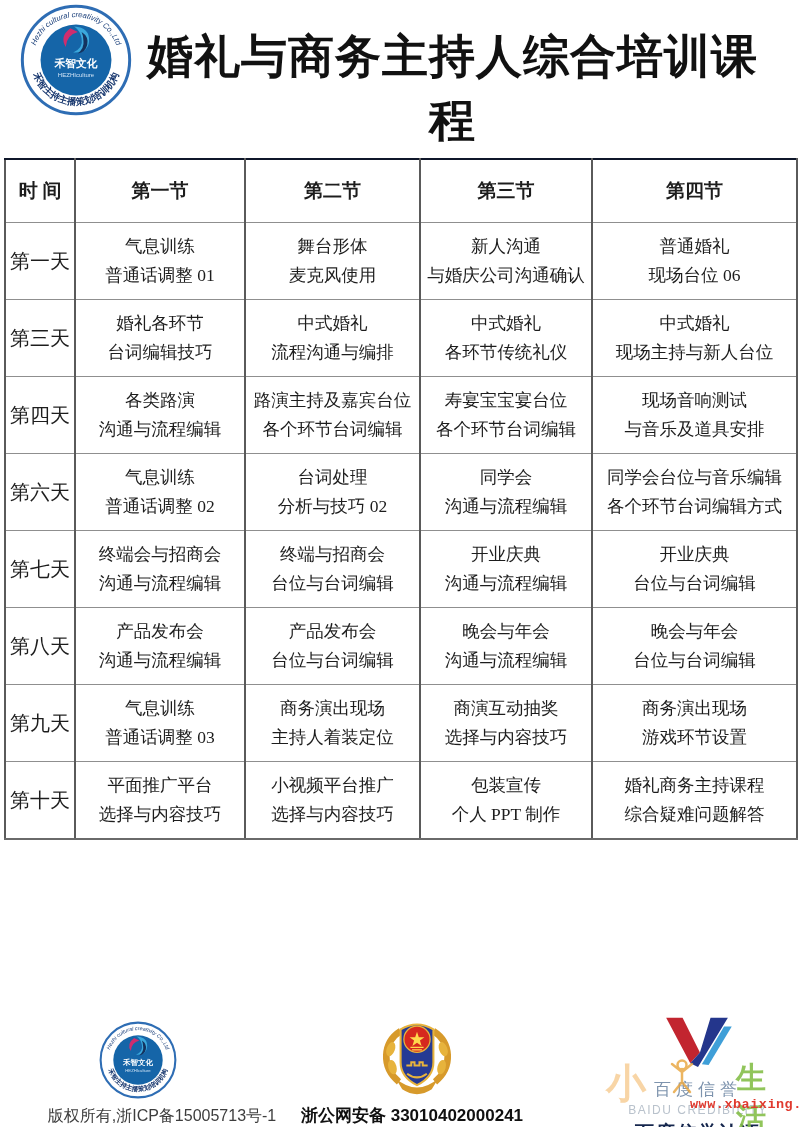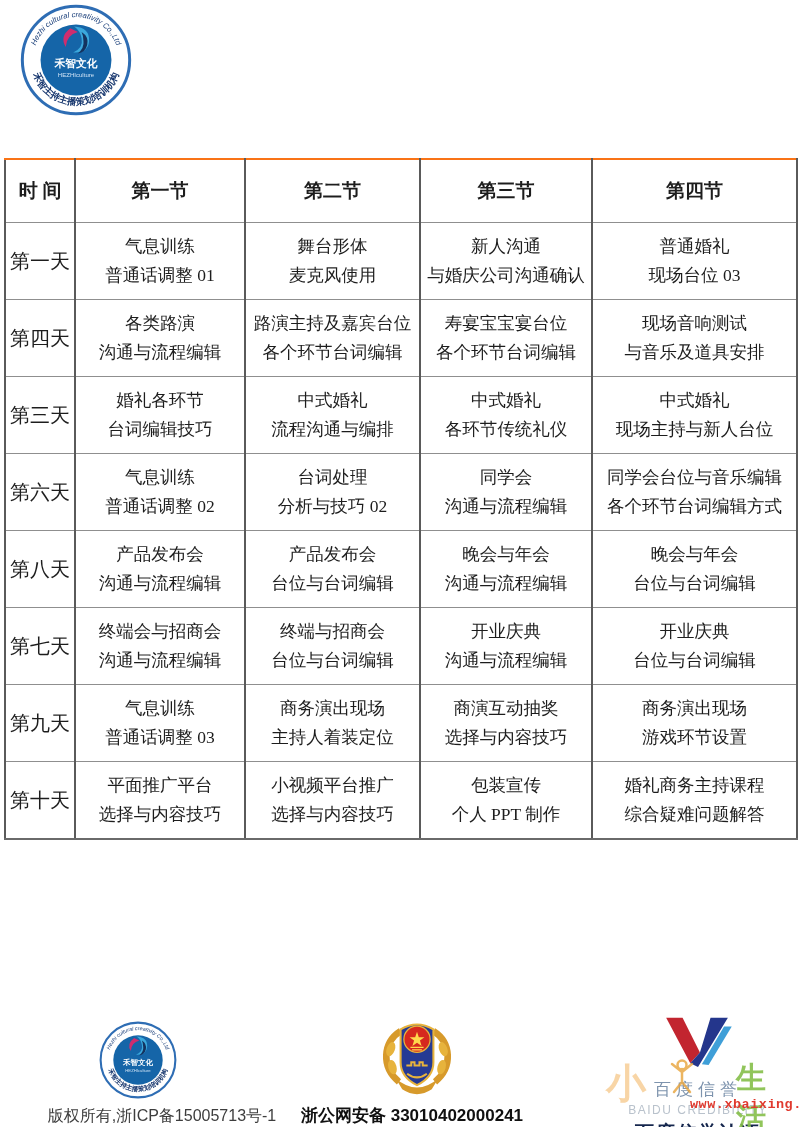--- a/index.html
+++ b/index.html
@@ -20,21 +20,21 @@
   table.schedule {
     position:absolute; left:4px; top:158px; width:792px;
     border-collapse:collapse; table-layout:fixed;
     font-family:"Liberation Serif","DejaVu Serif",serif; color:#1d1d1d;
   }
   table.schedule th, table.schedule td {
     border-top:1px solid #8f8f8f; border-bottom:1px solid #8f8f8f;
     border-left:2px solid #5a5a5a; border-right:2px solid #5a5a5a;
     text-align:center; vertical-align:middle; padding:0; background:#fff;
   }
-  table.schedule tr:first-child th { border-top:2px solid #f97316; }
+  table.schedule tr:first-child th { border-top:2px solid #0f172a; }
   table.schedule tr:last-child td { border-bottom:2px solid #6a6a6a; }
   table.schedule th { height:62px; font-size:19px; font-weight:700; }
   table.schedule td { height:76px; }
   td.day { font-size:20px; font-weight:500; }
   .ln { line-height:29px; font-size:17.5px; }
   
   .icp-text {
     position:absolute; left:36px; top:1106px; width:252px; text-align:center;
     font-size:16px; color:#3d3d3d;
   }
@@ -83,20 +83,21 @@
       <path id="arcBot" d="M 12,60 A 48,48 0 0 0 108,60" fill="none"></path>
       <text font-size="8.2" font-style="italic" fill="#1a3f7a">
         <textPath href="#arcTop" xlink:href="#arcTop" startOffset="50%" text-anchor="middle">Hezhi cultural creativity Co.,Ltd</textPath>
       </text>
       <text font-size="10" font-weight="bold" fill="#16366e">
         <textPath href="#arcBot" xlink:href="#arcBot" startOffset="50%" text-anchor="middle">禾智主持主播策划培训机构</textPath>
       </text>
     </g>
   </svg>
 
+  <div class="page-title">婚礼与商务主持人综合培训课程</div>
 
   <table class="schedule">
     <colgroup>
       <col style="width:70px">
         <col style="width:170px">
         <col style="width:175px">
         <col style="width:172px">
         <col style="width:205px">
     </colgroup>
     <tbody>
@@ -116,21 +117,40 @@
       <td>
             <div class="ln">舞台形体</div>
             <div class="ln">麦克风使用</div>
           </td>
       <td>
             <div class="ln">新人沟通</div>
             <div class="ln">与婚庆公司沟通确认</div>
           </td>
       <td>
             <div class="ln">普通婚礼</div>
-            <div class="ln">现场台位 03</div>
+            <div class="ln">现场台位 06</div>
+          </td>
+    </tr>
+    <tr>
+      <td class="day">第三天</td>
+      <td>
+            <div class="ln">婚礼各环节</div>
+            <div class="ln">台词编辑技巧</div>
+          </td>
+      <td>
+            <div class="ln">中式婚礼</div>
+            <div class="ln">流程沟通与编排</div>
+          </td>
+      <td>
+            <div class="ln">中式婚礼</div>
+            <div class="ln">各环节传统礼仪</div>
+          </td>
+      <td>
+            <div class="ln">中式婚礼</div>
+            <div class="ln">现场主持与新人台位</div>
           </td>
     </tr>
     <tr>
       <td class="day">第四天</td>
       <td>
             <div class="ln">各类路演</div>
             <div class="ln">沟通与流程编辑</div>
           </td>
       <td>
             <div class="ln">路演主持及嘉宾台位</div>
@@ -139,92 +159,73 @@
       <td>
             <div class="ln">寿宴宝宝宴台位</div>
             <div class="ln">各个环节台词编辑</div>
           </td>
       <td>
             <div class="ln">现场音响测试</div>
             <div class="ln">与音乐及道具安排</div>
           </td>
     </tr>
     <tr>
-      <td class="day">第三天</td>
-      <td>
-            <div class="ln">婚礼各环节</div>
-            <div class="ln">台词编辑技巧</div>
-          </td>
-      <td>
-            <div class="ln">中式婚礼</div>
-            <div class="ln">流程沟通与编排</div>
-          </td>
-      <td>
-            <div class="ln">中式婚礼</div>
-            <div class="ln">各环节传统礼仪</div>
-          </td>
-      <td>
-            <div class="ln">中式婚礼</div>
-            <div class="ln">现场主持与新人台位</div>
-          </td>
-    </tr>
-    <tr>
       <td class="day">第六天</td>
       <td>
             <div class="ln">气息训练</div>
             <div class="ln">普通话调整 02</div>
           </td>
       <td>
             <div class="ln">台词处理</div>
             <div class="ln">分析与技巧 02</div>
           </td>
       <td>
             <div class="ln">同学会</div>
             <div class="ln">沟通与流程编辑</div>
           </td>
       <td>
             <div class="ln">同学会台位与音乐编辑</div>
             <div class="ln">各个环节台词编辑方式</div>
           </td>
     </tr>
     <tr>
+      <td class="day">第七天</td>
+      <td>
+            <div class="ln">终端会与招商会</div>
+            <div class="ln">沟通与流程编辑</div>
+          </td>
+      <td>
+            <div class="ln">终端与招商会</div>
+            <div class="ln">台位与台词编辑</div>
+          </td>
+      <td>
+            <div class="ln">开业庆典</div>
+            <div class="ln">沟通与流程编辑</div>
+          </td>
+      <td>
+            <div class="ln">开业庆典</div>
+            <div class="ln">台位与台词编辑</div>
+          </td>
+    </tr>
+    <tr>
       <td class="day">第八天</td>
       <td>
             <div class="ln">产品发布会</div>
             <div class="ln">沟通与流程编辑</div>
           </td>
       <td>
             <div class="ln">产品发布会</div>
             <div class="ln">台位与台词编辑</div>
           </td>
       <td>
             <div class="ln">晚会与年会</div>
             <div class="ln">沟通与流程编辑</div>
           </td>
       <td>
             <div class="ln">晚会与年会</div>
-            <div class="ln">台位与台词编辑</div>
-          </td>
-    </tr>
-    <tr>
-      <td class="day">第七天</td>
-      <td>
-            <div class="ln">终端会与招商会</div>
-            <div class="ln">沟通与流程编辑</div>
-          </td>
-      <td>
-            <div class="ln">终端与招商会</div>
-            <div class="ln">台位与台词编辑</div>
-          </td>
-      <td>
-            <div class="ln">开业庆典</div>
-            <div class="ln">沟通与流程编辑</div>
-          </td>
-      <td>
-            <div class="ln">开业庆典</div>
             <div class="ln">台位与台词编辑</div>
           </td>
     </tr>
     <tr>
       <td class="day">第九天</td>
       <td>
             <div class="ln">气息训练</div>
             <div class="ln">普通话调整 03</div>
           </td>
       <td>

